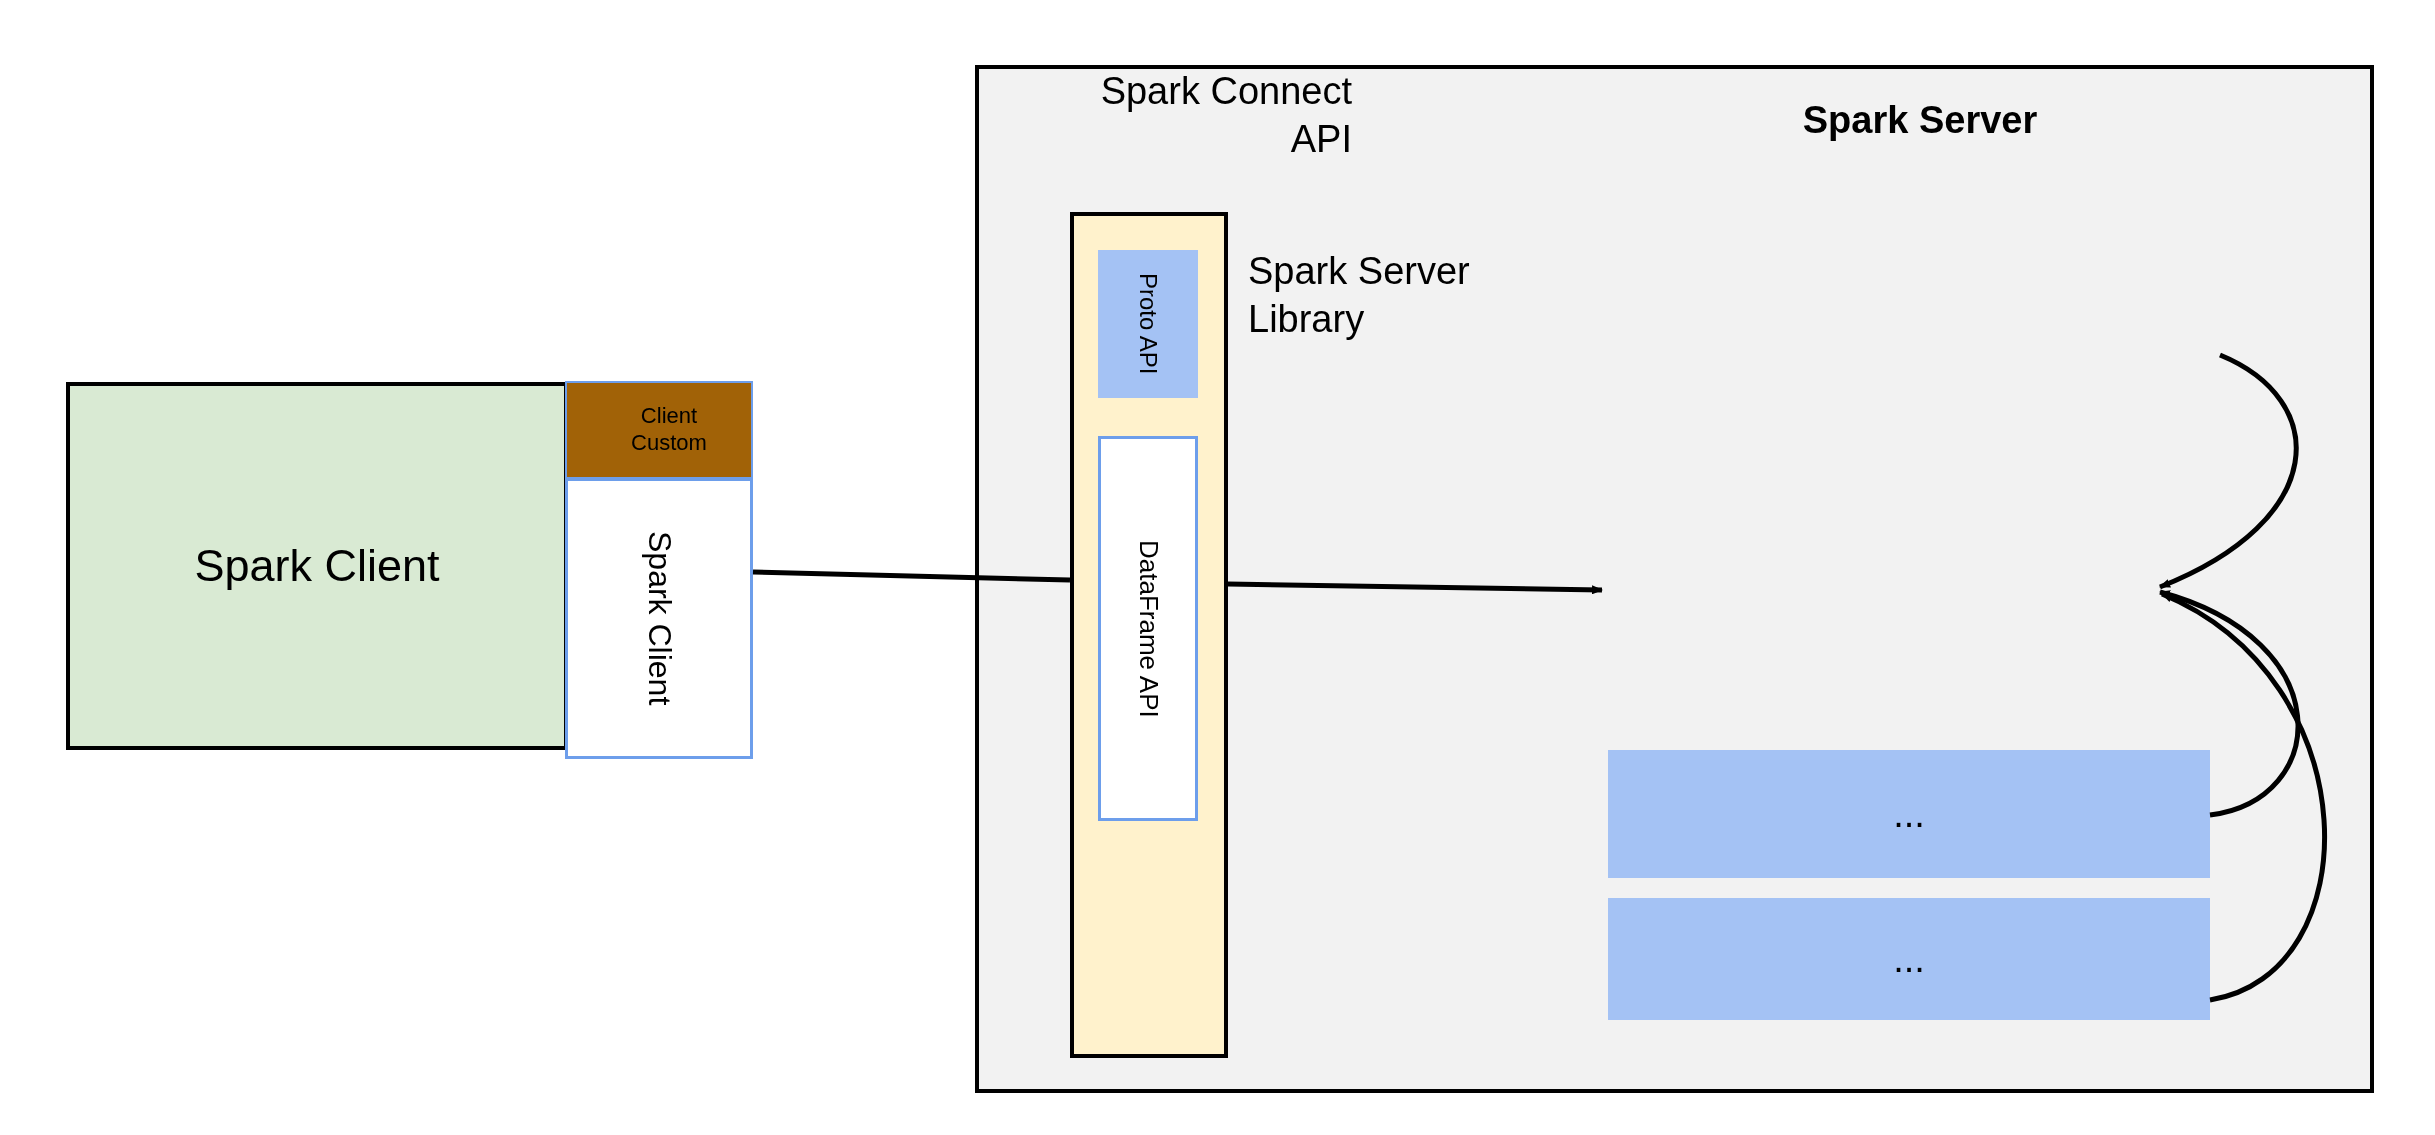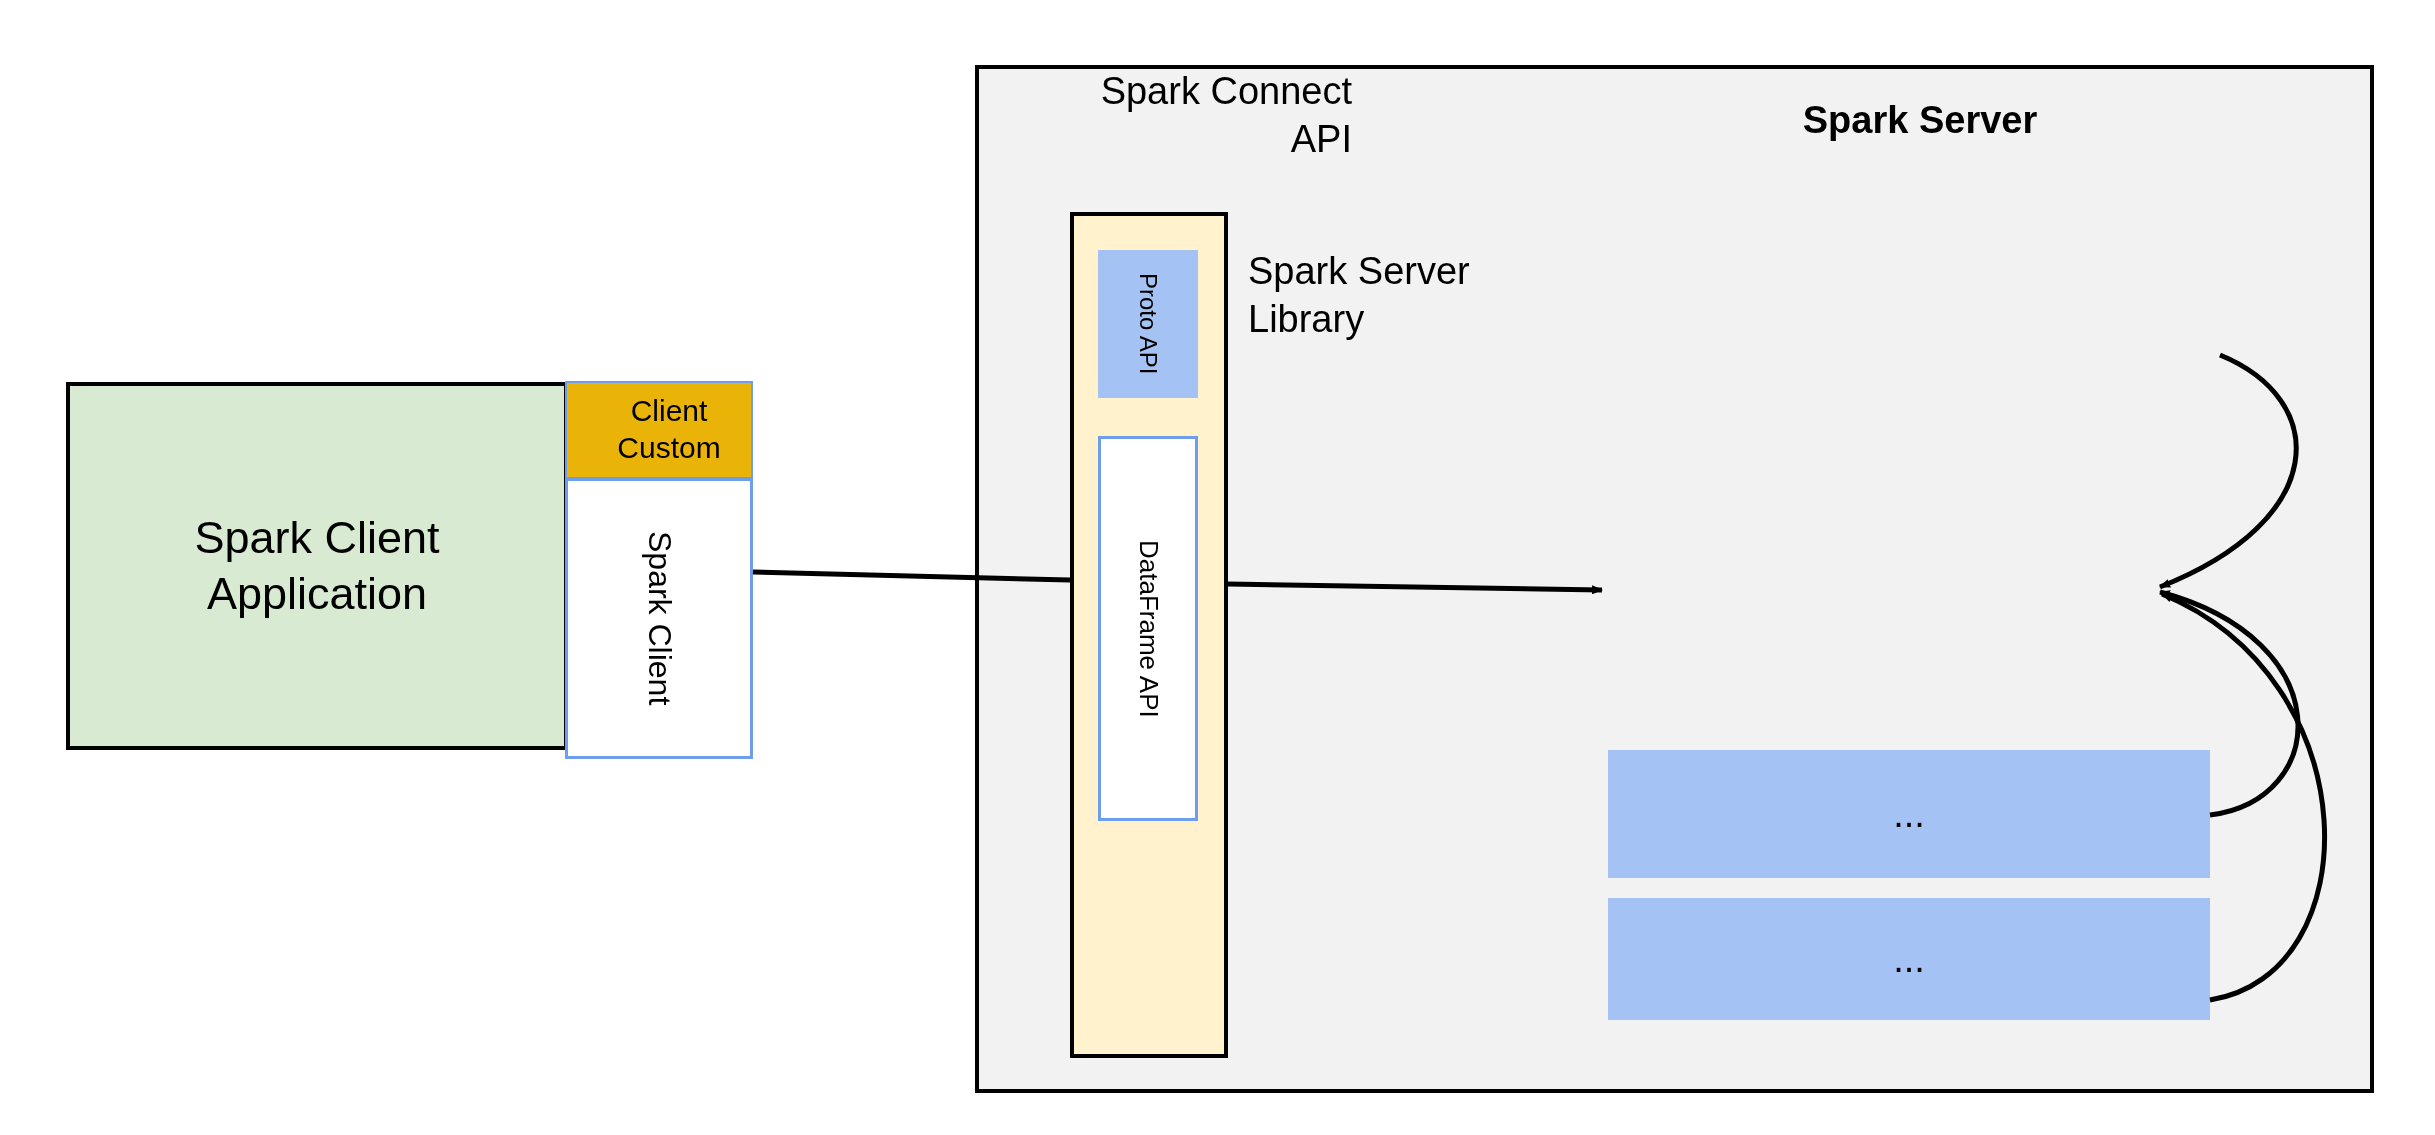--- a/index.html
+++ b/index.html
@@ -36,23 +36,23 @@
     border: 4px solid #000000;
     font-size: 45px;
     line-height: 1.24;
     z-index: 3;
   }
   #client-package-box {
     left: 565px;
     top: 381px;
     width: 188px;
     height: 98px;
-    background: #eab308;
+    background: #a16207;
     border: 2px solid #6D9EEB;
-    font-size: 30px;
+    font-size: 22px;
     line-height: 1.22;
     z-index: 4;
     padding-left: 20px;
   }
   #spark-client-box {
     left: 565px;
     top: 478px;
     width: 188px;
     height: 281px;
     background: #FFFFFF;
@@ -185,21 +185,20 @@
 </head>
 <body>
 
 <div id="canvas">
 
   <div class="box" id="server-panel"></div>
 
   <div class="box" id="client-app-box">
     <div>
       <div>Spark Client</div>
-      <div>Application</div>
     </div>
   </div>
 
   <div class="box" id="client-package-box">
     <div>
       <div>Client</div>
       <div>Custom</div>
     </div>
   </div>
 

